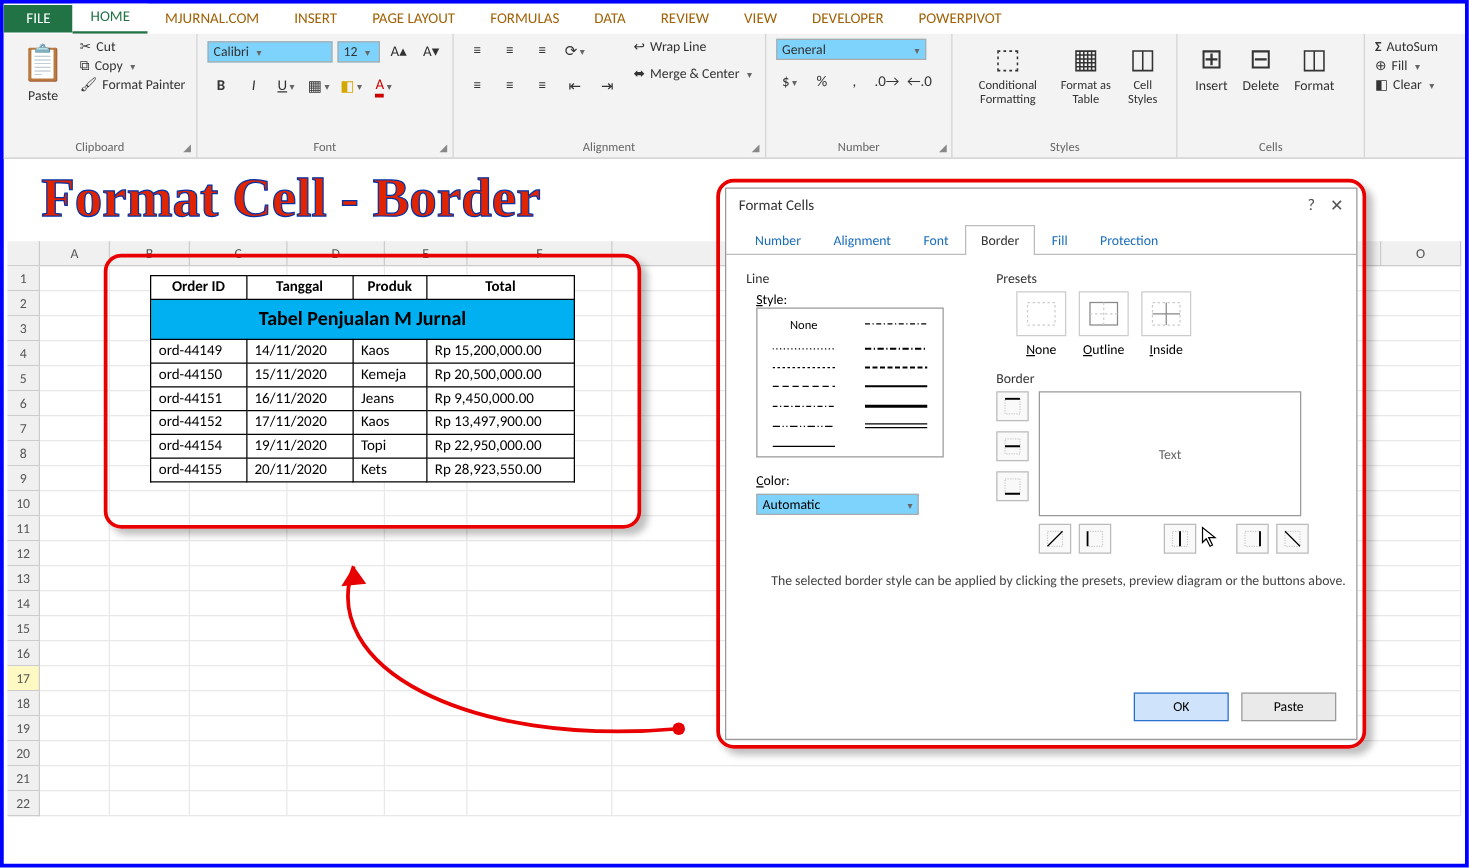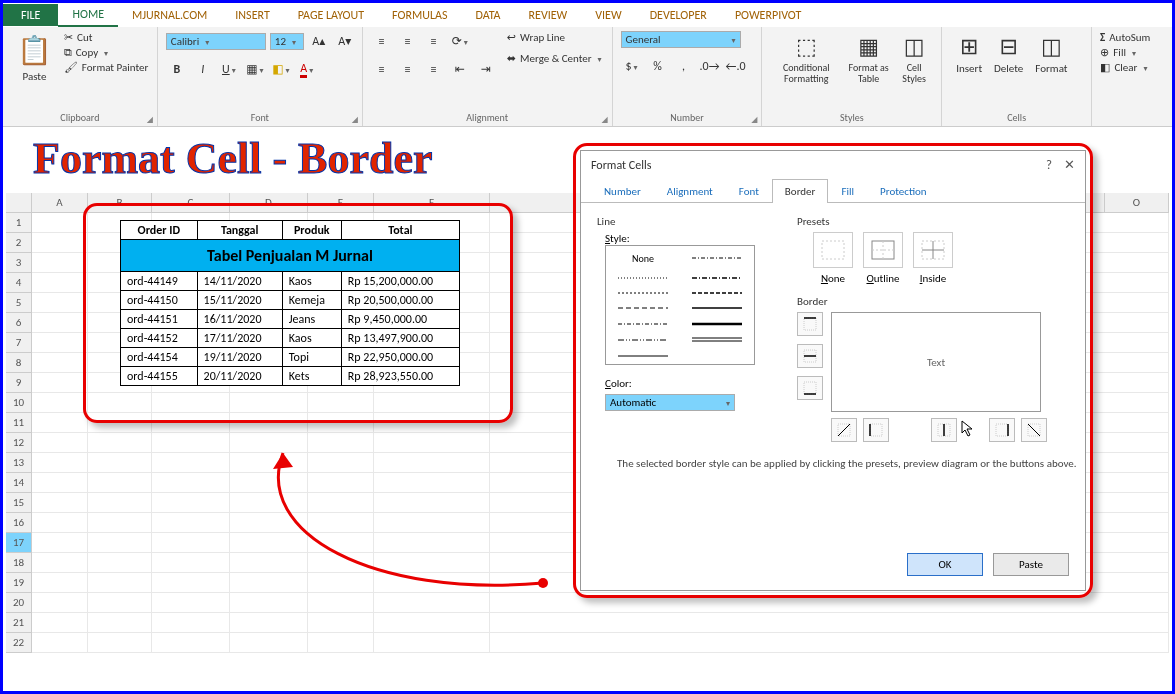--- a/index.html
+++ b/index.html
@@ -30,21 +30,21 @@
 
 
 .title-overlay { position: absolute; top: 130px; left: 30px; font-family: "Comic Sans MS", cursive; font-size: 44px; font-weight: 700; color: #e02400; -webkit-text-stroke: 1px #0033aa; z-index: 50; pointer-events:none;}
 
 
 .sheet-area { position: absolute; top: 190px; left: 3px; right: 3px; bottom: 3px; background: #fff; }
 .col-headers { display: flex; height: 20px; border-bottom: 1px solid #ccc; background: #f0f0f0; }
 .ch { border-right: 1px solid #ccc; text-align: center; font-size: 11px; color: #555; line-height: 20px; }
 .row-headers { position: absolute; top: 20px; left: 0; width: 26px; }
 .rh { height: 20px; border-bottom: 1px solid #ccc; border-right: 1px solid #ccc; background: #f0f0f0; text-align: center; font-size: 11px; color: #555; line-height: 20px; }
-.rh.sel-row { background: #7dd3fc; }
+.rh.sel-row { background: #fef9c3; }
 .grid { position: absolute; top: 20px; left: 26px; right: 0; bottom: 0; }
 .grid-row { height: 20px; display: flex; }
 .grid-cell { border-right: 1px solid #e8e8e8; border-bottom: 1px solid #e8e8e8; }
 
 
 .data-box { position: absolute; top: 200px; left: 80px; width: 430px; border: 3px solid #e80000; border-radius: 14px; padding: 14px 28px 34px 34px; box-shadow: 5px 5px 6px rgba(0,0,0,0.25); z-index: 40; background: transparent; }
 .data-table { border-collapse: collapse; width: 340px; background: #fff; font-size: 12px; }
 .data-table th.title { background: #00b0f0; color: #000; font-weight: 700; font-size: 16px; text-align: center; padding: 6px; border: 1px solid #000; }
 .data-table th { border: 1px solid #000; text-align: center; padding: 2px 6px; font-weight: 700; background: #fff; }
 .data-table td { border: 1px solid #000; padding: 2px 6px; white-space: nowrap; }

